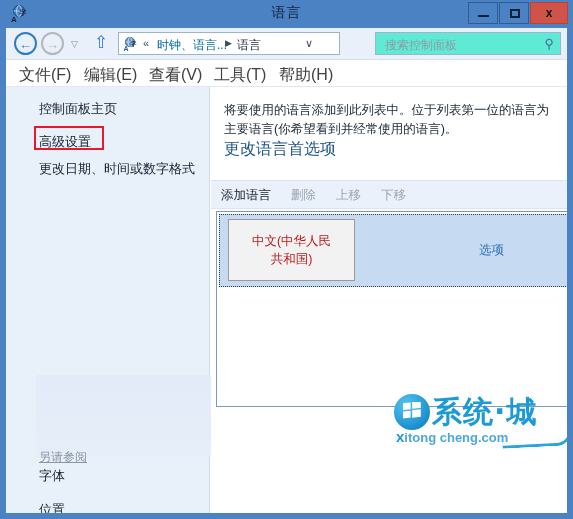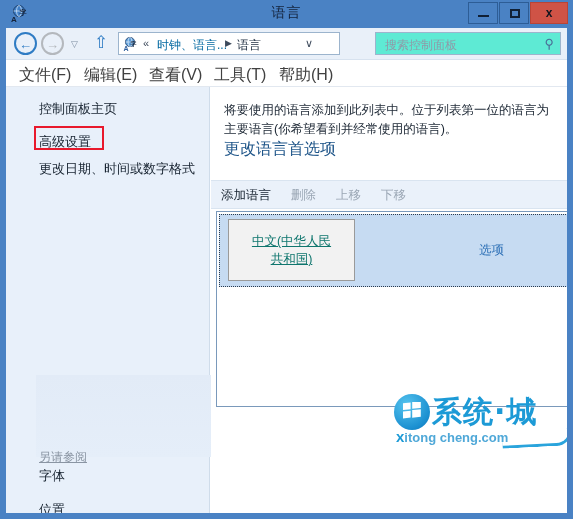--- a/index.html
+++ b/index.html
@@ -356,24 +356,23 @@
     background: #f2f2f2;
     border: 1px solid #9a9a9a;
     box-sizing: border-box;
     display: flex;
     align-items: center;
     justify-content: center;
     text-align: center;
   }
   #lang-name {
     font-size: 12.5px;
-    color: #0f766e;
+    color: #b91c1c;
     line-height: 18px;
     padding: 0 21px;
-    text-decoration: underline;
   }
   #lang-display {
     position: absolute;
     left: 157px; top: 28px;
     font-size: 12px;
     color: #16222f;
   }
   #lang-options {
     position: absolute;
     left: 260px; top: 28px;

